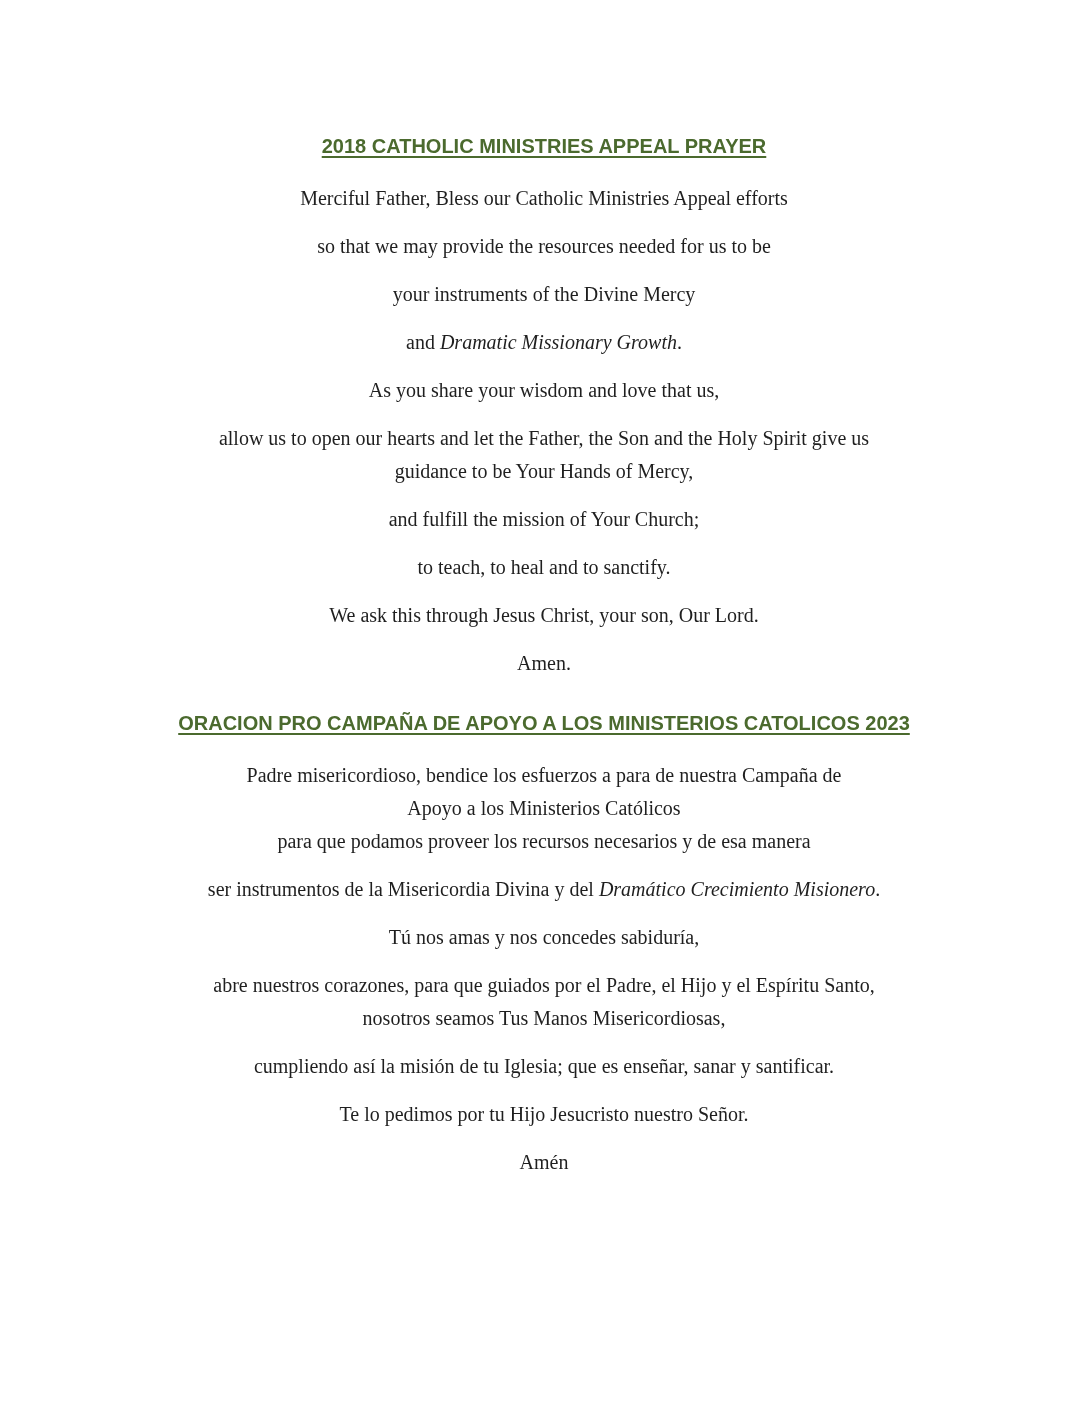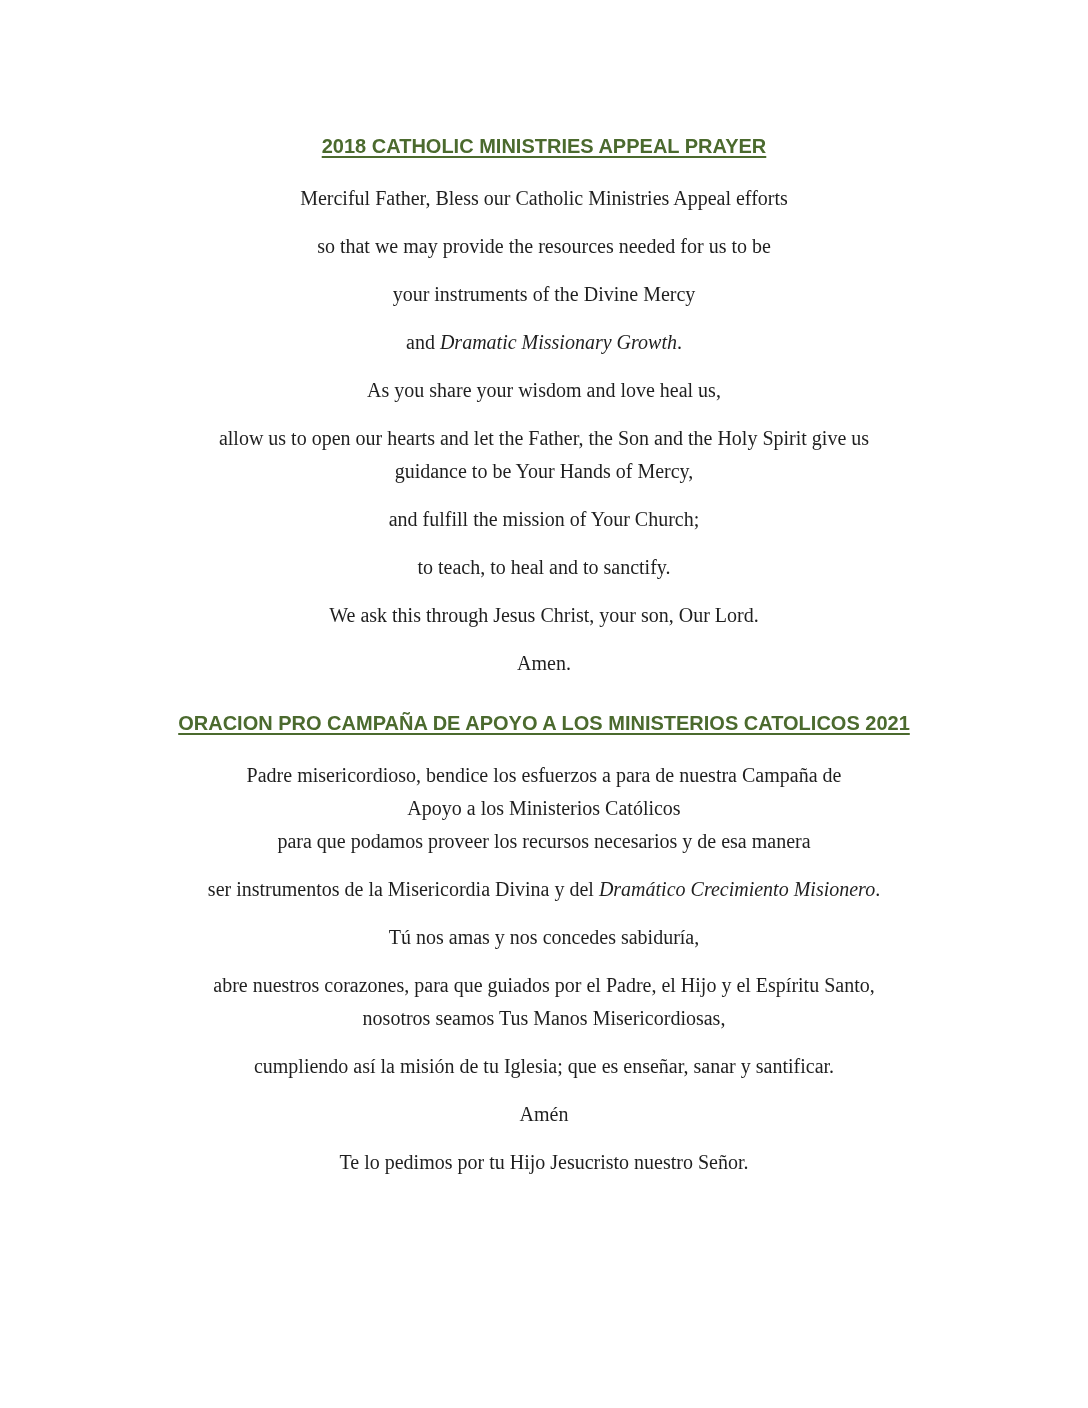--- a/index.html
+++ b/index.html
@@ -53,39 +53,39 @@
 
   <section>
     <h1 class="prayer-title">2018 CATHOLIC MINISTRIES APPEAL PRAYER</h1>
 
     <p class="line">Merciful Father, Bless our Catholic Ministries Appeal efforts</p>
     <p class="line">so that we may provide the resources needed for us to be</p>
     <p class="line">your instruments of the Divine Mercy</p>
 
     <p class="line"><span>and </span><em>Dramatic Missionary Growth</em><span>.</span></p>
 
-    <p class="line">As you share your wisdom and love heal us,</p>
+    <p class="line">As you share your wisdom and love that us,</p>
 
     <p class="line"><span>allow us to open our hearts and let the Father, the Son and the Holy Spirit give us</span><br><span>guidance to be Your Hands of Mercy,</span></p>
 
     <p class="line">and fulfill the mission of Your Church;</p>
     <p class="line">to teach, to heal and to sanctify.</p>
     <p class="line">We ask this through Jesus Christ, your son, Our Lord.</p>
     <p class="line">Amen.</p>
   </section>
 
   <section class="section-es">
-    <h1 class="prayer-title">ORACION PRO CAMPAÑA DE APOYO A LOS MINISTERIOS CATOLICOS 2021</h1>
+    <h1 class="prayer-title">ORACION PRO CAMPAÑA DE APOYO A LOS MINISTERIOS CATOLICOS 2023</h1>
 
     <p class="line"><span>Padre misericordioso, bendice los esfuerzos a para de nuestra Campaña de</span><br><span>Apoyo a los Ministerios Católicos</span><br><span>para que podamos proveer los recursos necesarios y de esa manera</span></p>
 
     <p class="line"><span>ser instrumentos de la Misericordia Divina y del </span><em>Dramático Crecimiento Misionero</em><span>.</span></p>
 
     <p class="line">Tú nos amas y nos concedes sabiduría,</p>
 
     <p class="line"><span>abre nuestros corazones, para que guiados por el Padre, el Hijo y el Espíritu Santo,</span><br><span>nosotros seamos Tus Manos Misericordiosas,</span></p>
 
     <p class="line">cumpliendo así la misión de tu Iglesia; que es enseñar, sanar y santificar.</p>
+    <p class="line">Te lo pedimos por tu Hijo Jesucristo nuestro Señor.</p>
     <p class="line">Amén</p>
-    <p class="line">Te lo pedimos por tu Hijo Jesucristo nuestro Señor.</p>
   </section>
 
 </div>
 
 </body></html>

